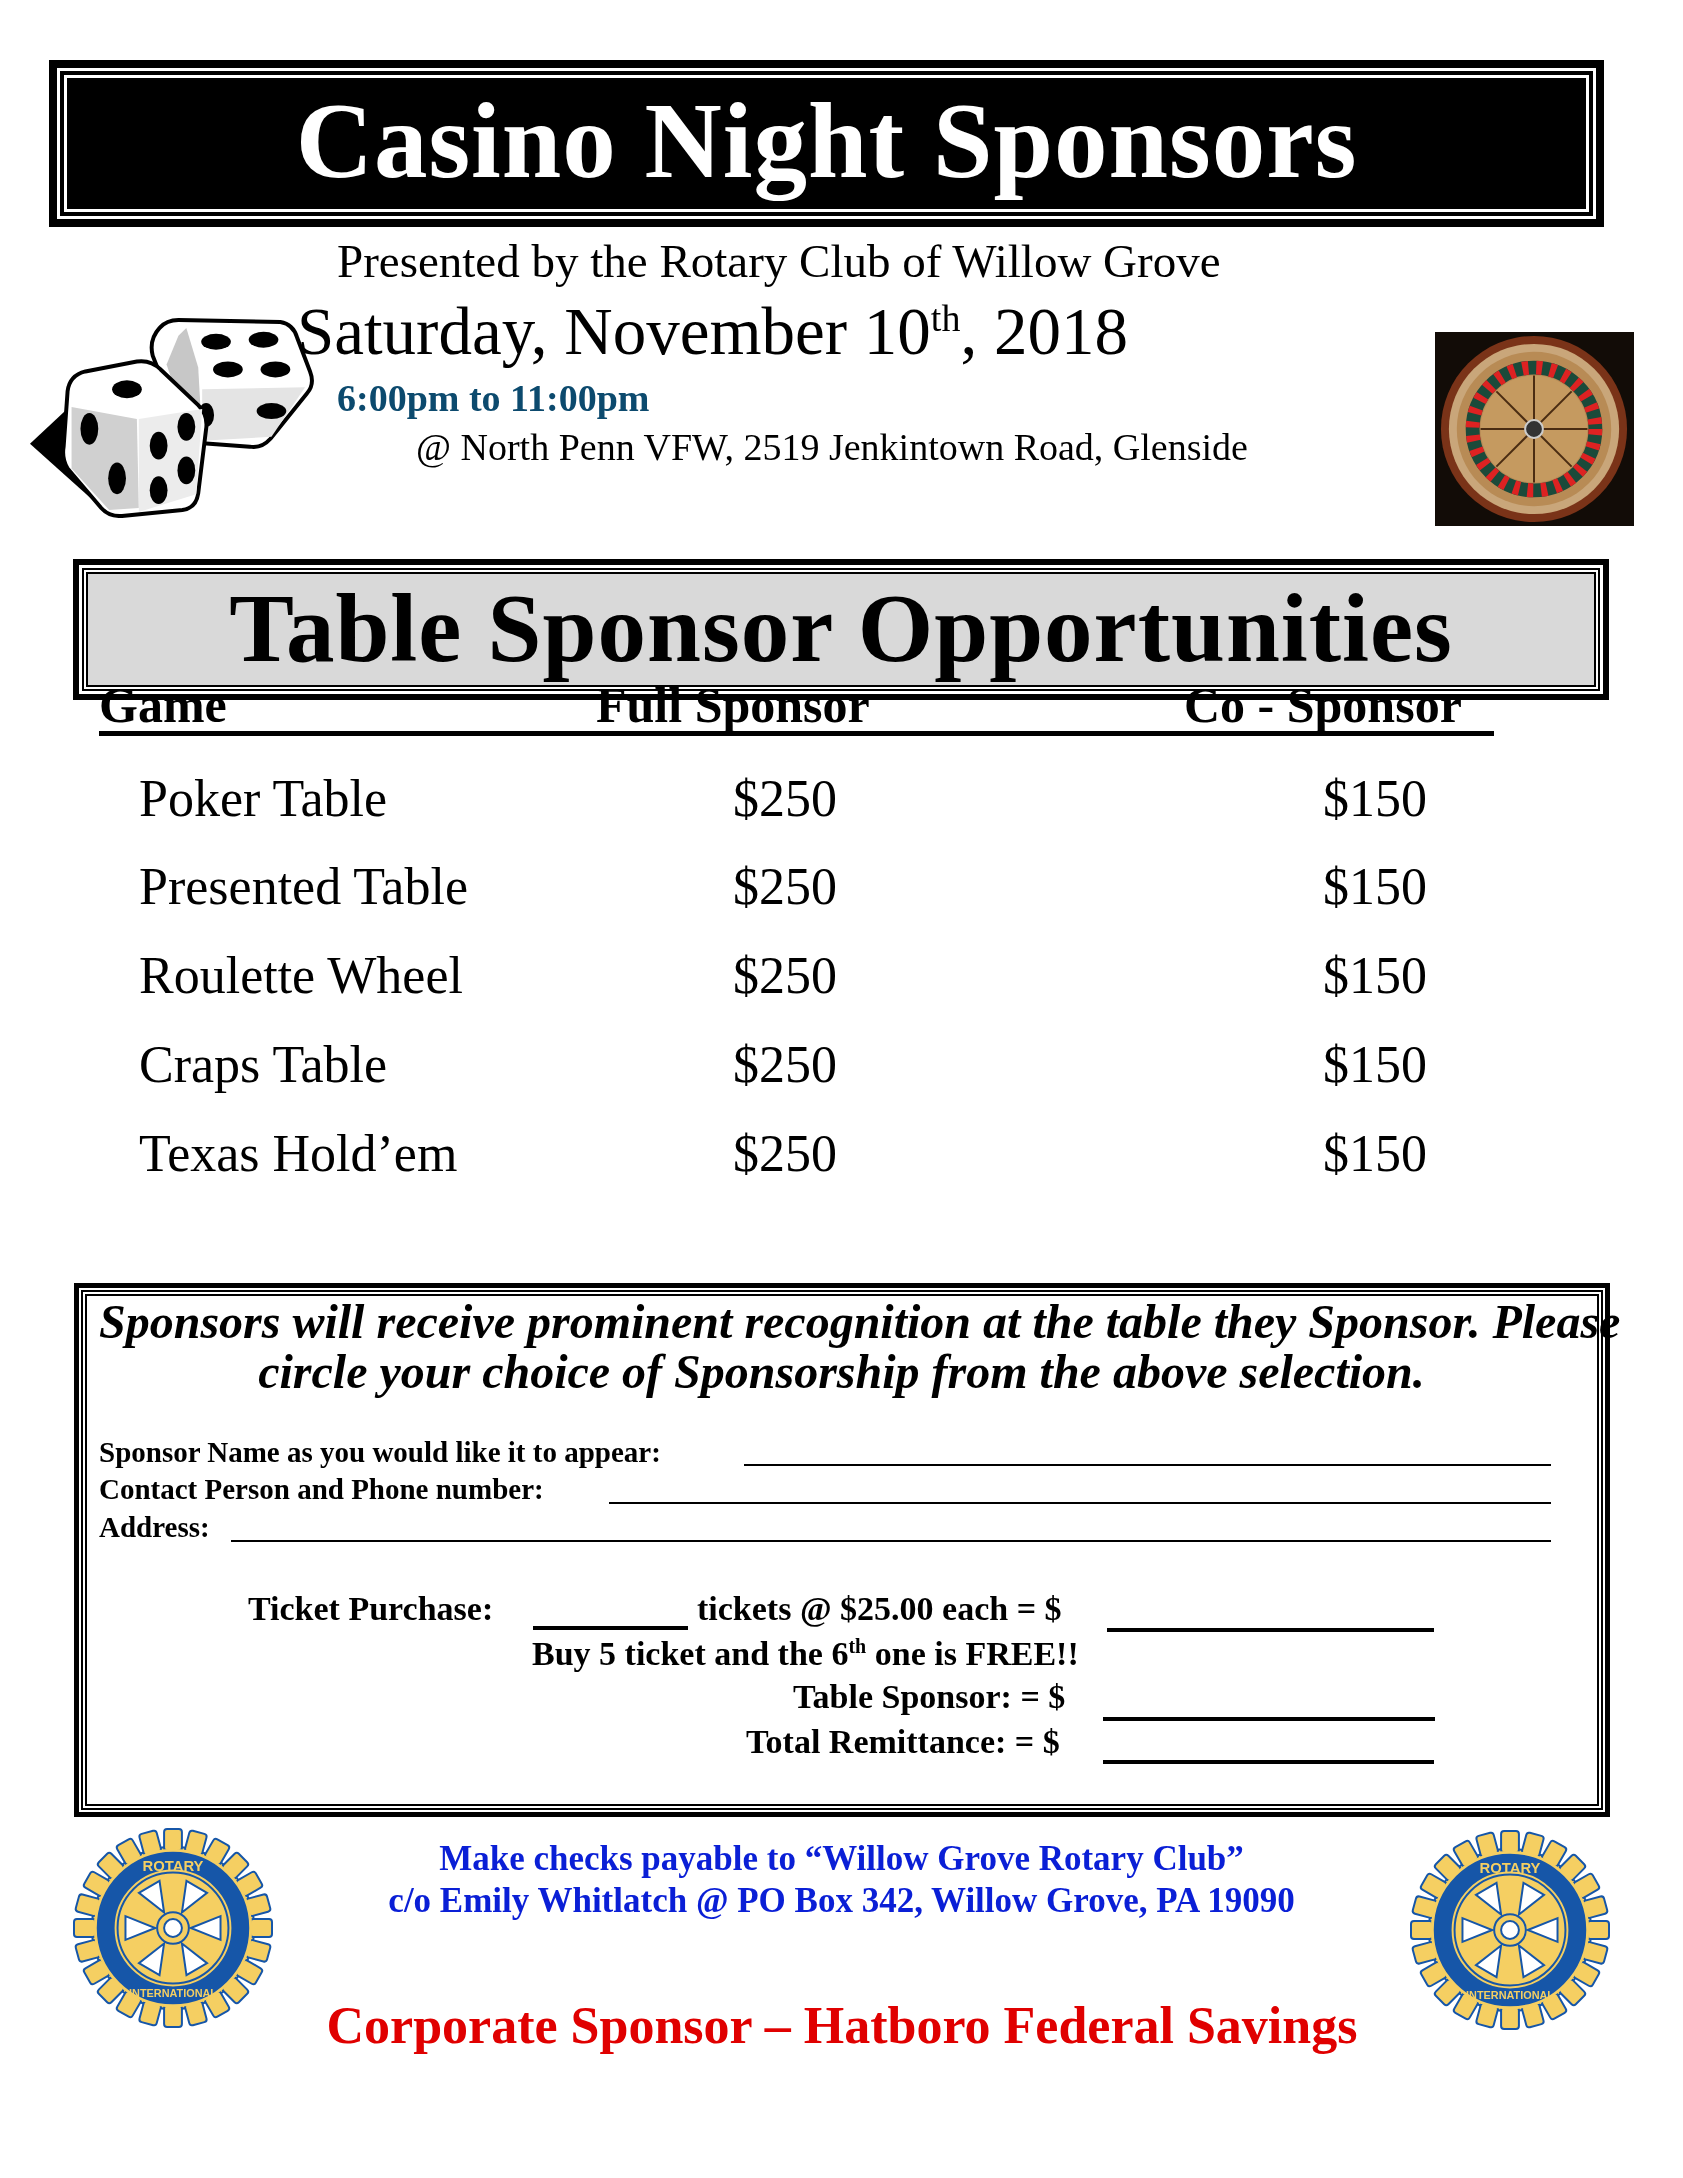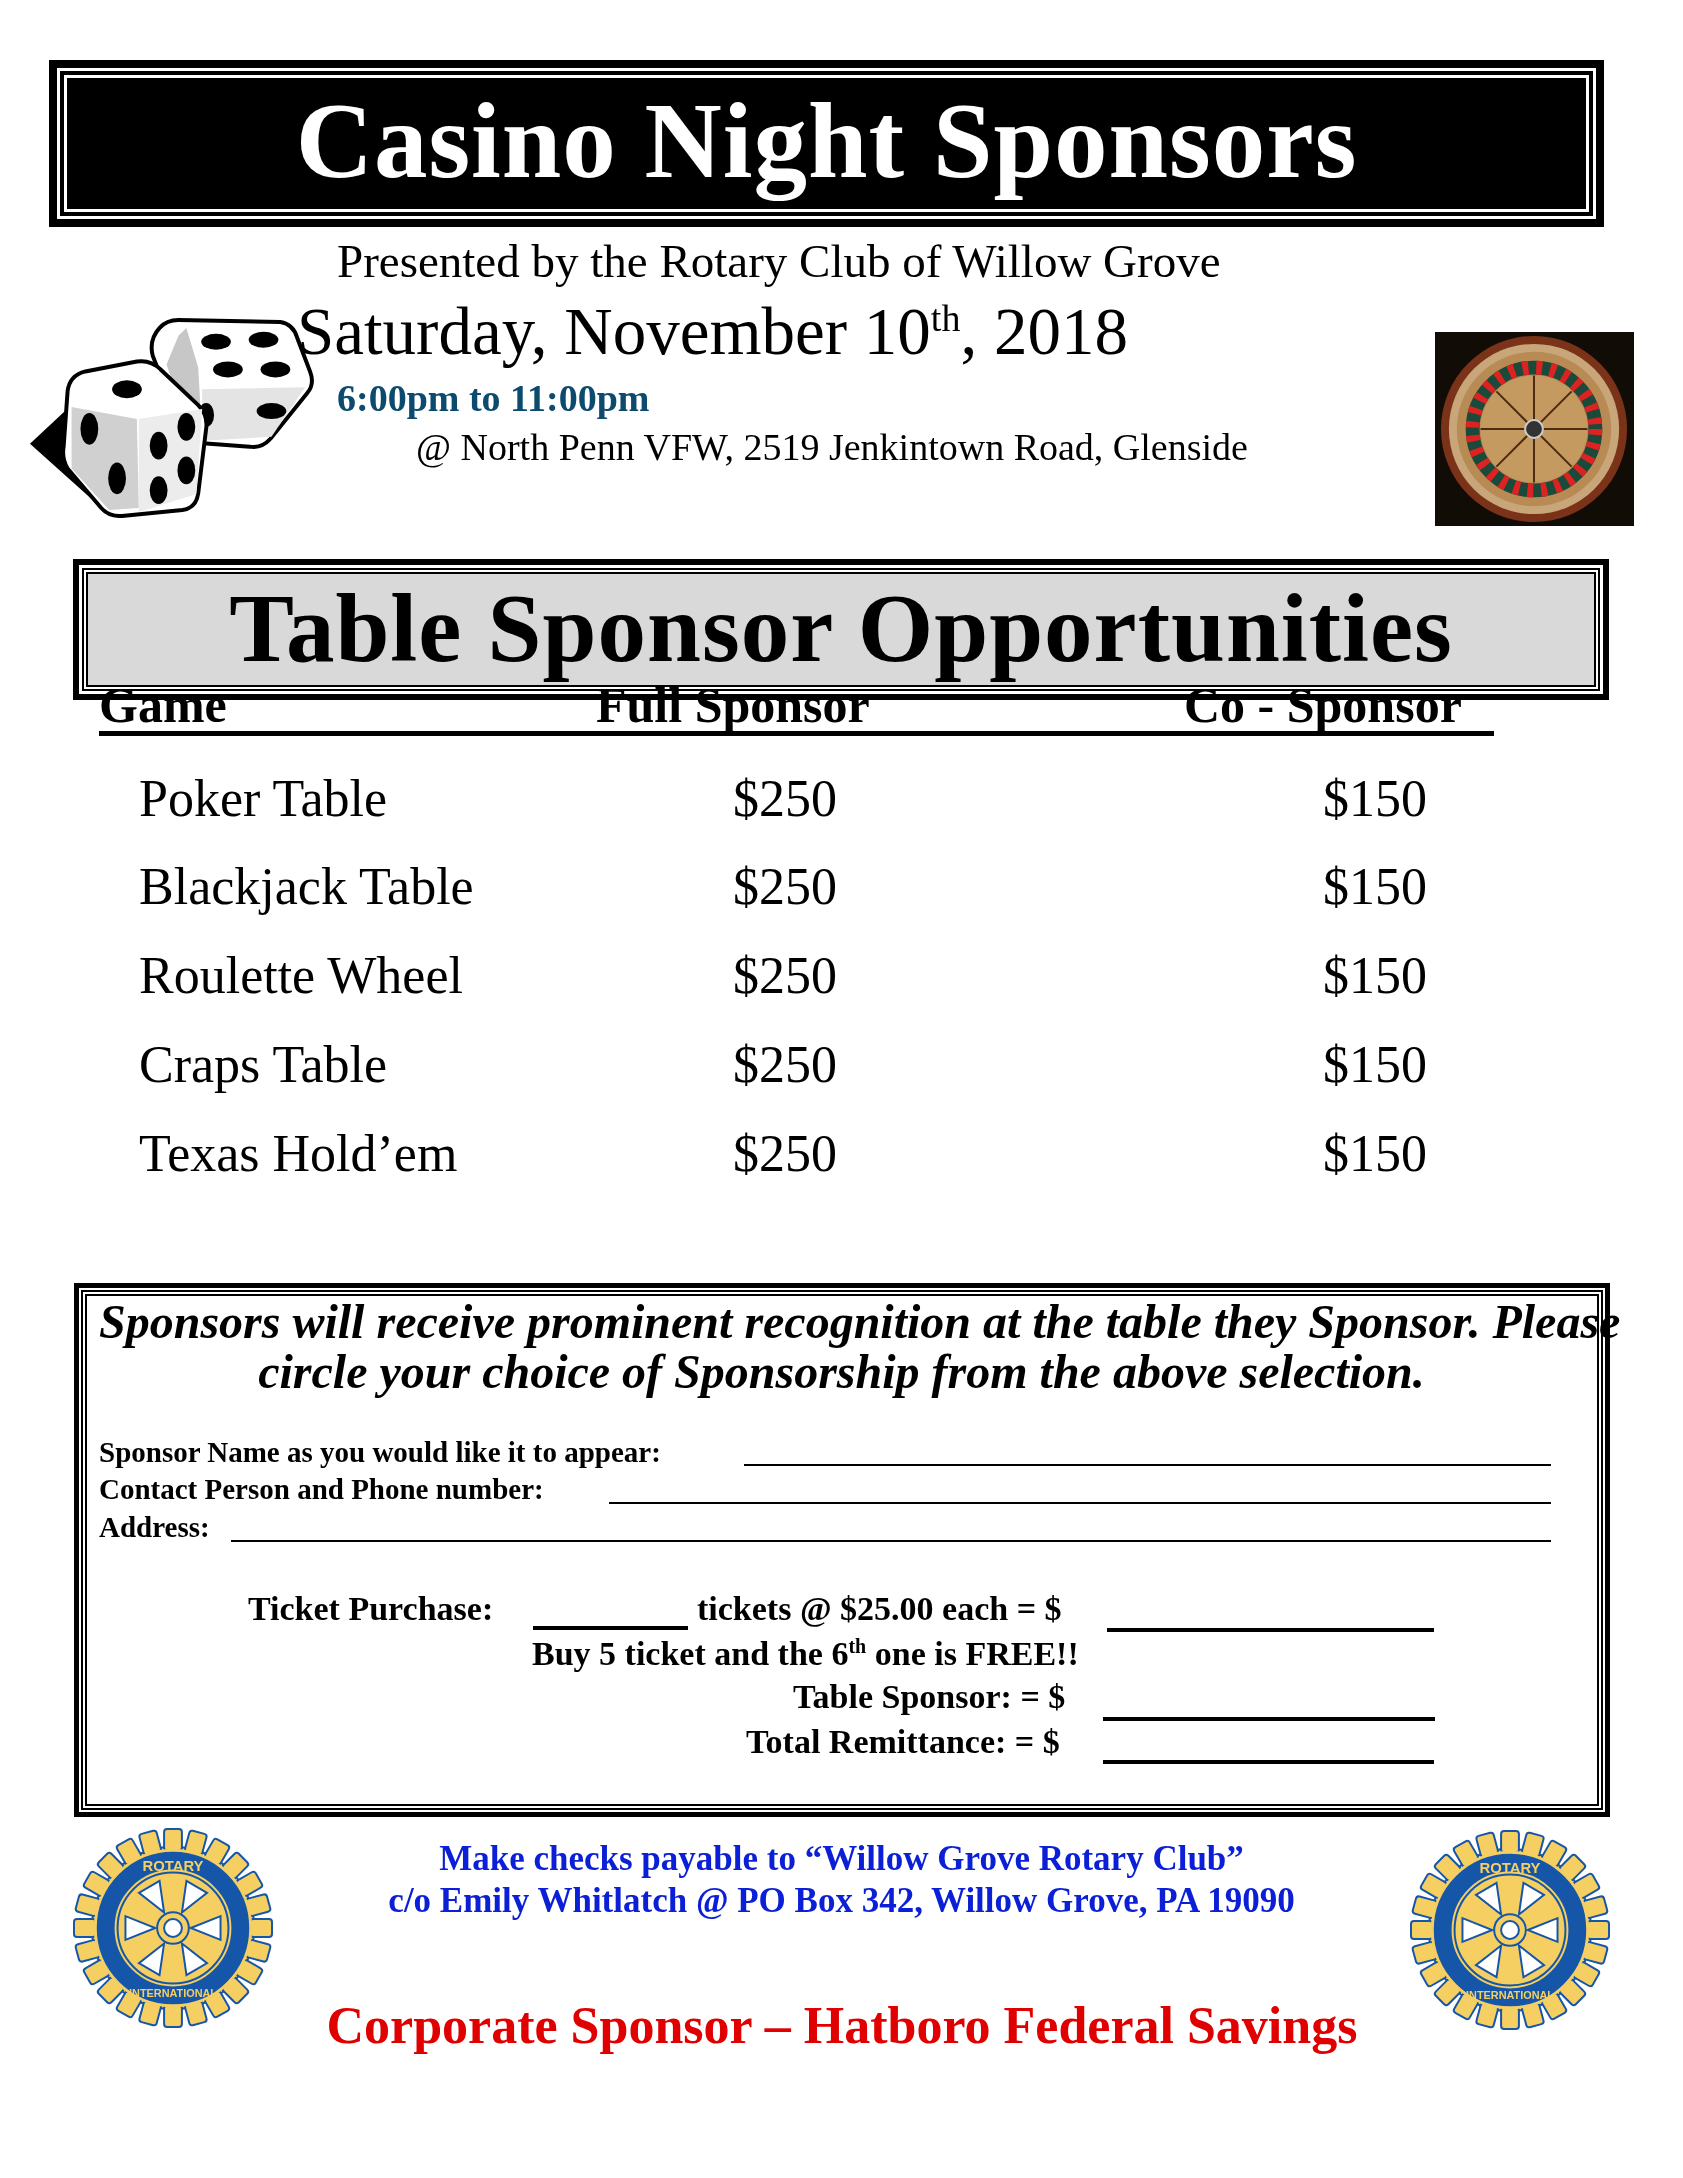--- a/index.html
+++ b/index.html
@@ -130,21 +130,21 @@
 <div class="th" style="left:596px;">Full Sponsor</div>
 <div class="th" style="left:1184px;">Co - Sponsor</div>
 <div id="thead-line" class="abs"></div>
 
 <div class="row" style="top:769px;">
   <span class="cell" style="left:99px;">Poker Table</span>
   <span class="cell" style="left:693px;">$250</span>
   <span class="cell" style="left:1283px;">$150</span>
 </div>
 <div class="row" style="top:857px;">
-  <span class="cell" style="left:99px;">Blackjack Table</span>
+  <span class="cell" style="left:99px;">Presented Table</span>
   <span class="cell" style="left:693px;">$250</span>
   <span class="cell" style="left:1283px;">$150</span>
 </div>
 <div class="row" style="top:946px;">
   <span class="cell" style="left:99px;">Roulette Wheel</span>
   <span class="cell" style="left:693px;">$250</span>
   <span class="cell" style="left:1283px;">$150</span>
 </div>
 <div class="row" style="top:1035px;">
   <span class="cell" style="left:99px;">Craps Table</span>

